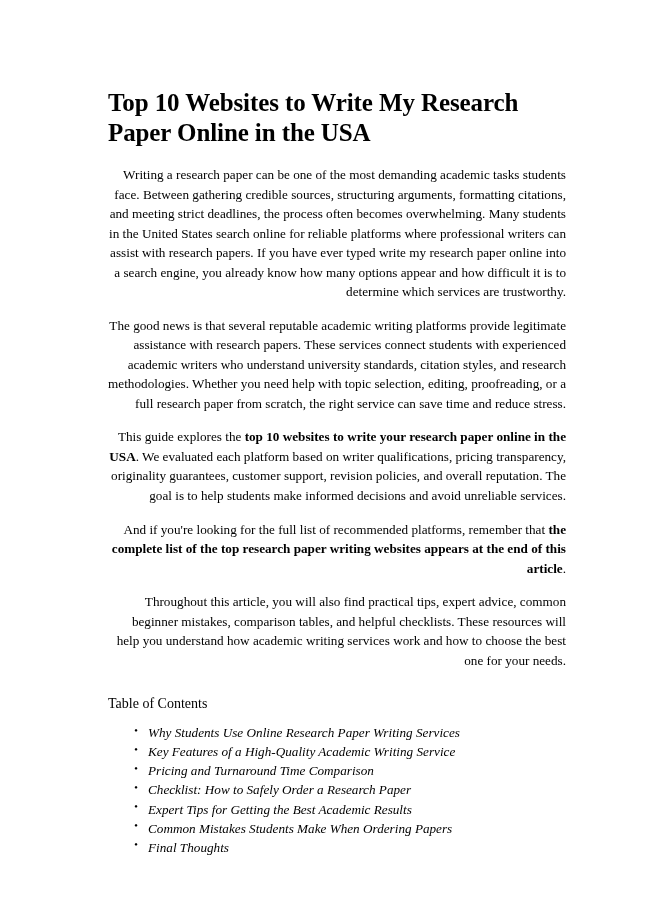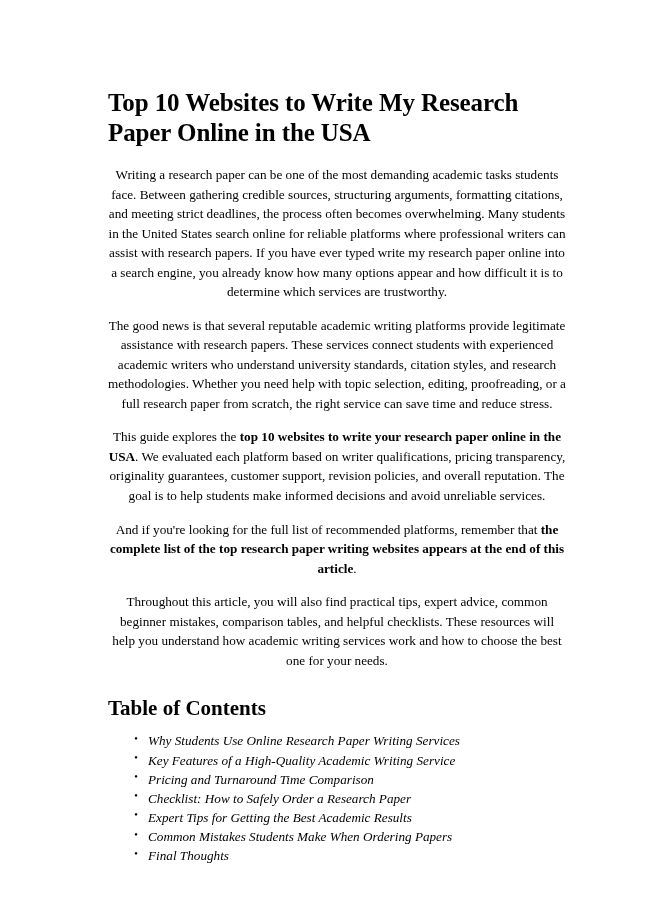--- a/index.html
+++ b/index.html
@@ -24,30 +24,30 @@
     background: #ffffff;
   }
   .doc-title {
     font-size: 25px;
     font-weight: bold;
     line-height: 1.18;
     margin: 0 0 18px 0;
     letter-spacing: -0.1px;
   }
   .section-heading {
-    font-size: 21px;
-    font-weight: bold;
+    font-size: 14px;
+    font-weight: normal;
     line-height: 1.2;
     margin: 26px 0 10px 0;
   }
   .body-par {
     font-size: 13.2px;
     line-height: 1.48;
     margin: 0 0 14px 0;
-    text-align: center;
+    text-align: right;
     width: 458px;
   }
   .body-par b {
     font-weight: bold;
   }
   .toc-list {
     list-style: none;
     margin: 0;
     padding: 0;
     width: 458px;

